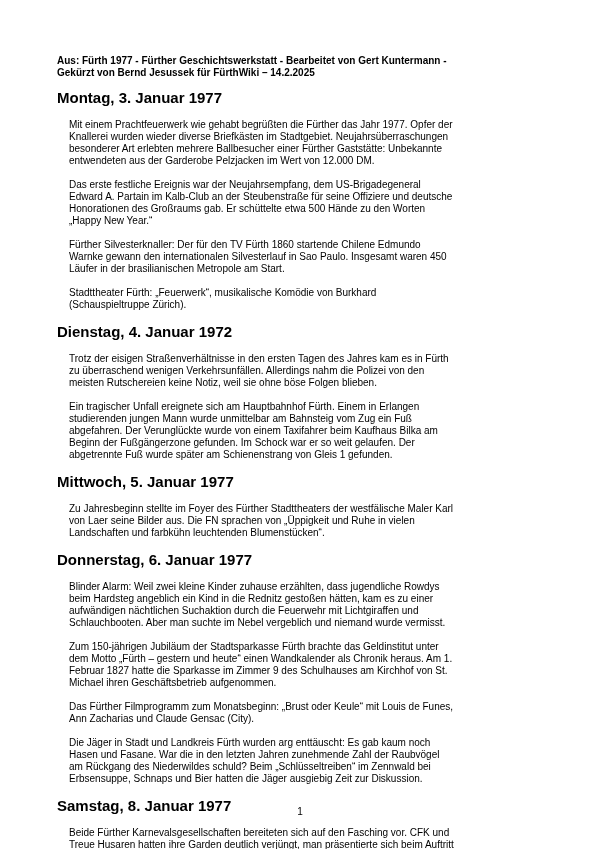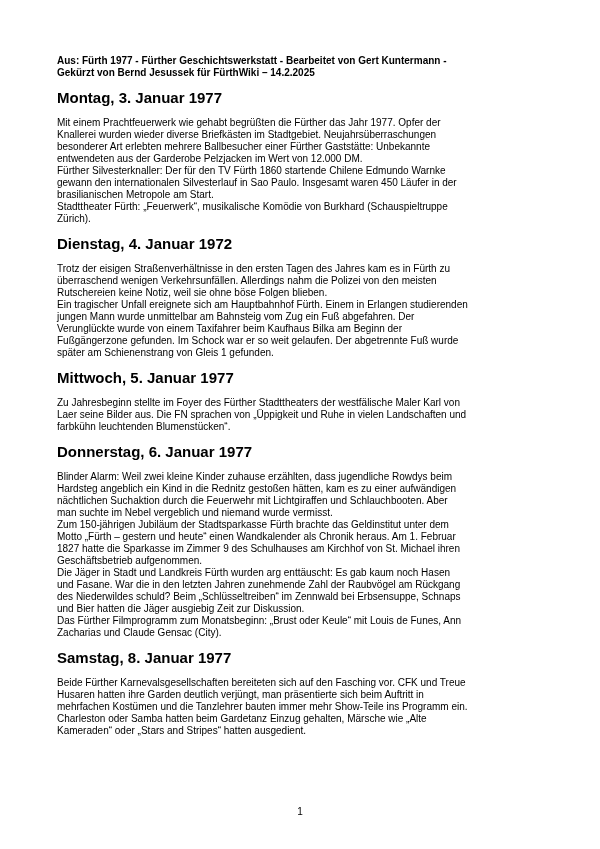--- a/index.html
+++ b/index.html
@@ -30,21 +30,21 @@
   }
   .heading {
     font-size: 15px;
     line-height: 1.2;
     font-weight: bold;
     margin: 10px 0 10px 0;
   }
   .para {
     font-size: 10px;
     line-height: 1.2;
-    margin: 0;
+    margin: 12px;
     text-align: left;
   }
   .pagenum {
     position: absolute;
     left: 0;
     width: 600px;
     top: 806px;
     text-align: center;
     font-size: 10px;
     line-height: 1.2;
@@ -52,34 +52,35 @@
 </style>
 </head>
 <body>
 
 <div class="page">
 
   <p class="hdr">Aus: Fürth 1977 - Fürther Geschichtswerkstatt - Bearbeitet von Gert Kuntermann - Gekürzt von Bernd Jesussek für FürthWiki – 14.2.2025</p>
 
   <h2 class="heading">Montag, 3. Januar 1977</h2>
   <p class="para">Mit einem Prachtfeuerwerk wie gehabt begrüßten die Fürther das Jahr 1977. Opfer der Knallerei wurden wieder diverse Briefkästen im Stadtgebiet. Neujahrsüberraschungen besonderer Art erlebten mehrere Ballbesucher einer Fürther Gaststätte: Unbekannte entwendeten aus der Garderobe Pelzjacken im Wert von 12.000 DM.</p>
+  <p class="para">Das erste festliche Ereignis war der Neujahrsempfang, dem US-Brigadegeneral Edward A. Partain im Kalb-Club an der Steubenstraße für seine Offiziere und deutsche Honorationen des Großraums gab. Er schüttelte etwa 500 Hände zu den Worten „Happy New Year.“</p>
   <p class="para">Fürther Silvesterknaller: Der für den TV Fürth 1860 startende Chilene Edmundo Warnke gewann den internationalen Silvesterlauf in Sao Paulo. Insgesamt waren 450 Läufer in der brasilianischen Metropole am Start.</p>
   <p class="para">Stadttheater Fürth: „Feuerwerk“, musikalische Komödie von Burkhard (Schauspieltruppe Zürich).</p>
 
   <h2 class="heading">Dienstag, 4. Januar 1972</h2>
   <p class="para">Trotz der eisigen Straßenverhältnisse in den ersten Tagen des Jahres kam es in Fürth zu überraschend wenigen Verkehrsunfällen. Allerdings nahm die Polizei von den meisten Rutschereien keine Notiz, weil sie ohne böse Folgen blieben.</p>
   <p class="para">Ein tragischer Unfall ereignete sich am Hauptbahnhof Fürth. Einem in Erlangen studierenden jungen Mann wurde unmittelbar am Bahnsteig vom Zug ein Fuß abgefahren. Der Verunglückte wurde von einem Taxifahrer beim Kaufhaus Bilka am Beginn der Fußgängerzone gefunden. Im Schock war er so weit gelaufen. Der abgetrennte Fuß wurde später am Schienenstrang von Gleis 1 gefunden.</p>
 
   <h2 class="heading">Mittwoch, 5. Januar 1977</h2>
   <p class="para">Zu Jahresbeginn stellte im Foyer des Fürther Stadttheaters der westfälische Maler Karl von Laer seine Bilder aus. Die FN sprachen von „Üppigkeit und Ruhe in vielen Landschaften und farbkühn leuchtenden Blumenstücken“.</p>
 
   <h2 class="heading">Donnerstag, 6. Januar 1977</h2>
   <p class="para">Blinder Alarm: Weil zwei kleine Kinder zuhause erzählten, dass jugendliche Rowdys beim Hardsteg angeblich ein Kind in die Rednitz gestoßen hätten, kam es zu einer aufwändigen nächtlichen Suchaktion durch die Feuerwehr mit Lichtgiraffen und Schlauchbooten. Aber man suchte im Nebel vergeblich und niemand wurde vermisst.</p>
   <p class="para">Zum 150-jährigen Jubiläum der Stadtsparkasse Fürth brachte das Geldinstitut unter dem Motto „Fürth – gestern und heute“ einen Wandkalender als Chronik heraus. Am 1. Februar 1827 hatte die Sparkasse im Zimmer 9 des Schulhauses am Kirchhof von St. Michael ihren Geschäftsbetrieb aufgenommen.</p>
+  <p class="para">Das Fürther Filmprogramm zum Monatsbeginn: „Brust oder Keule“ mit Louis de Funes, Ann Zacharias und Claude Gensac (City).</p>
   <p class="para">Die Jäger in Stadt und Landkreis Fürth wurden arg enttäuscht: Es gab kaum noch Hasen und Fasane. War die in den letzten Jahren zunehmende Zahl der Raubvögel am Rückgang des Niederwildes schuld? Beim „Schlüsseltreiben“ im Zennwald bei Erbsensuppe, Schnaps und Bier hatten die Jäger ausgiebig Zeit zur Diskussion.</p>
-  <p class="para">Das Fürther Filmprogramm zum Monatsbeginn: „Brust oder Keule“ mit Louis de Funes, Ann Zacharias und Claude Gensac (City).</p>
 
   <h2 class="heading">Samstag, 8. Januar 1977</h2>
   <p class="para">Beide Fürther Karnevalsgesellschaften bereiteten sich auf den Fasching vor. CFK und Treue Husaren hatten ihre Garden deutlich verjüngt, man präsentierte sich beim Auftritt in mehrfachen Kostümen und die Tanzlehrer bauten immer mehr Show-Teile ins Programm ein. Charleston oder Samba hatten beim Gardetanz Einzug gehalten, Märsche wie „Alte Kameraden“ oder „Stars and Stripes“ hatten ausgedient.</p>
 
 </div>
 
 <div class="pagenum">1</div>
 
 </body></html>

